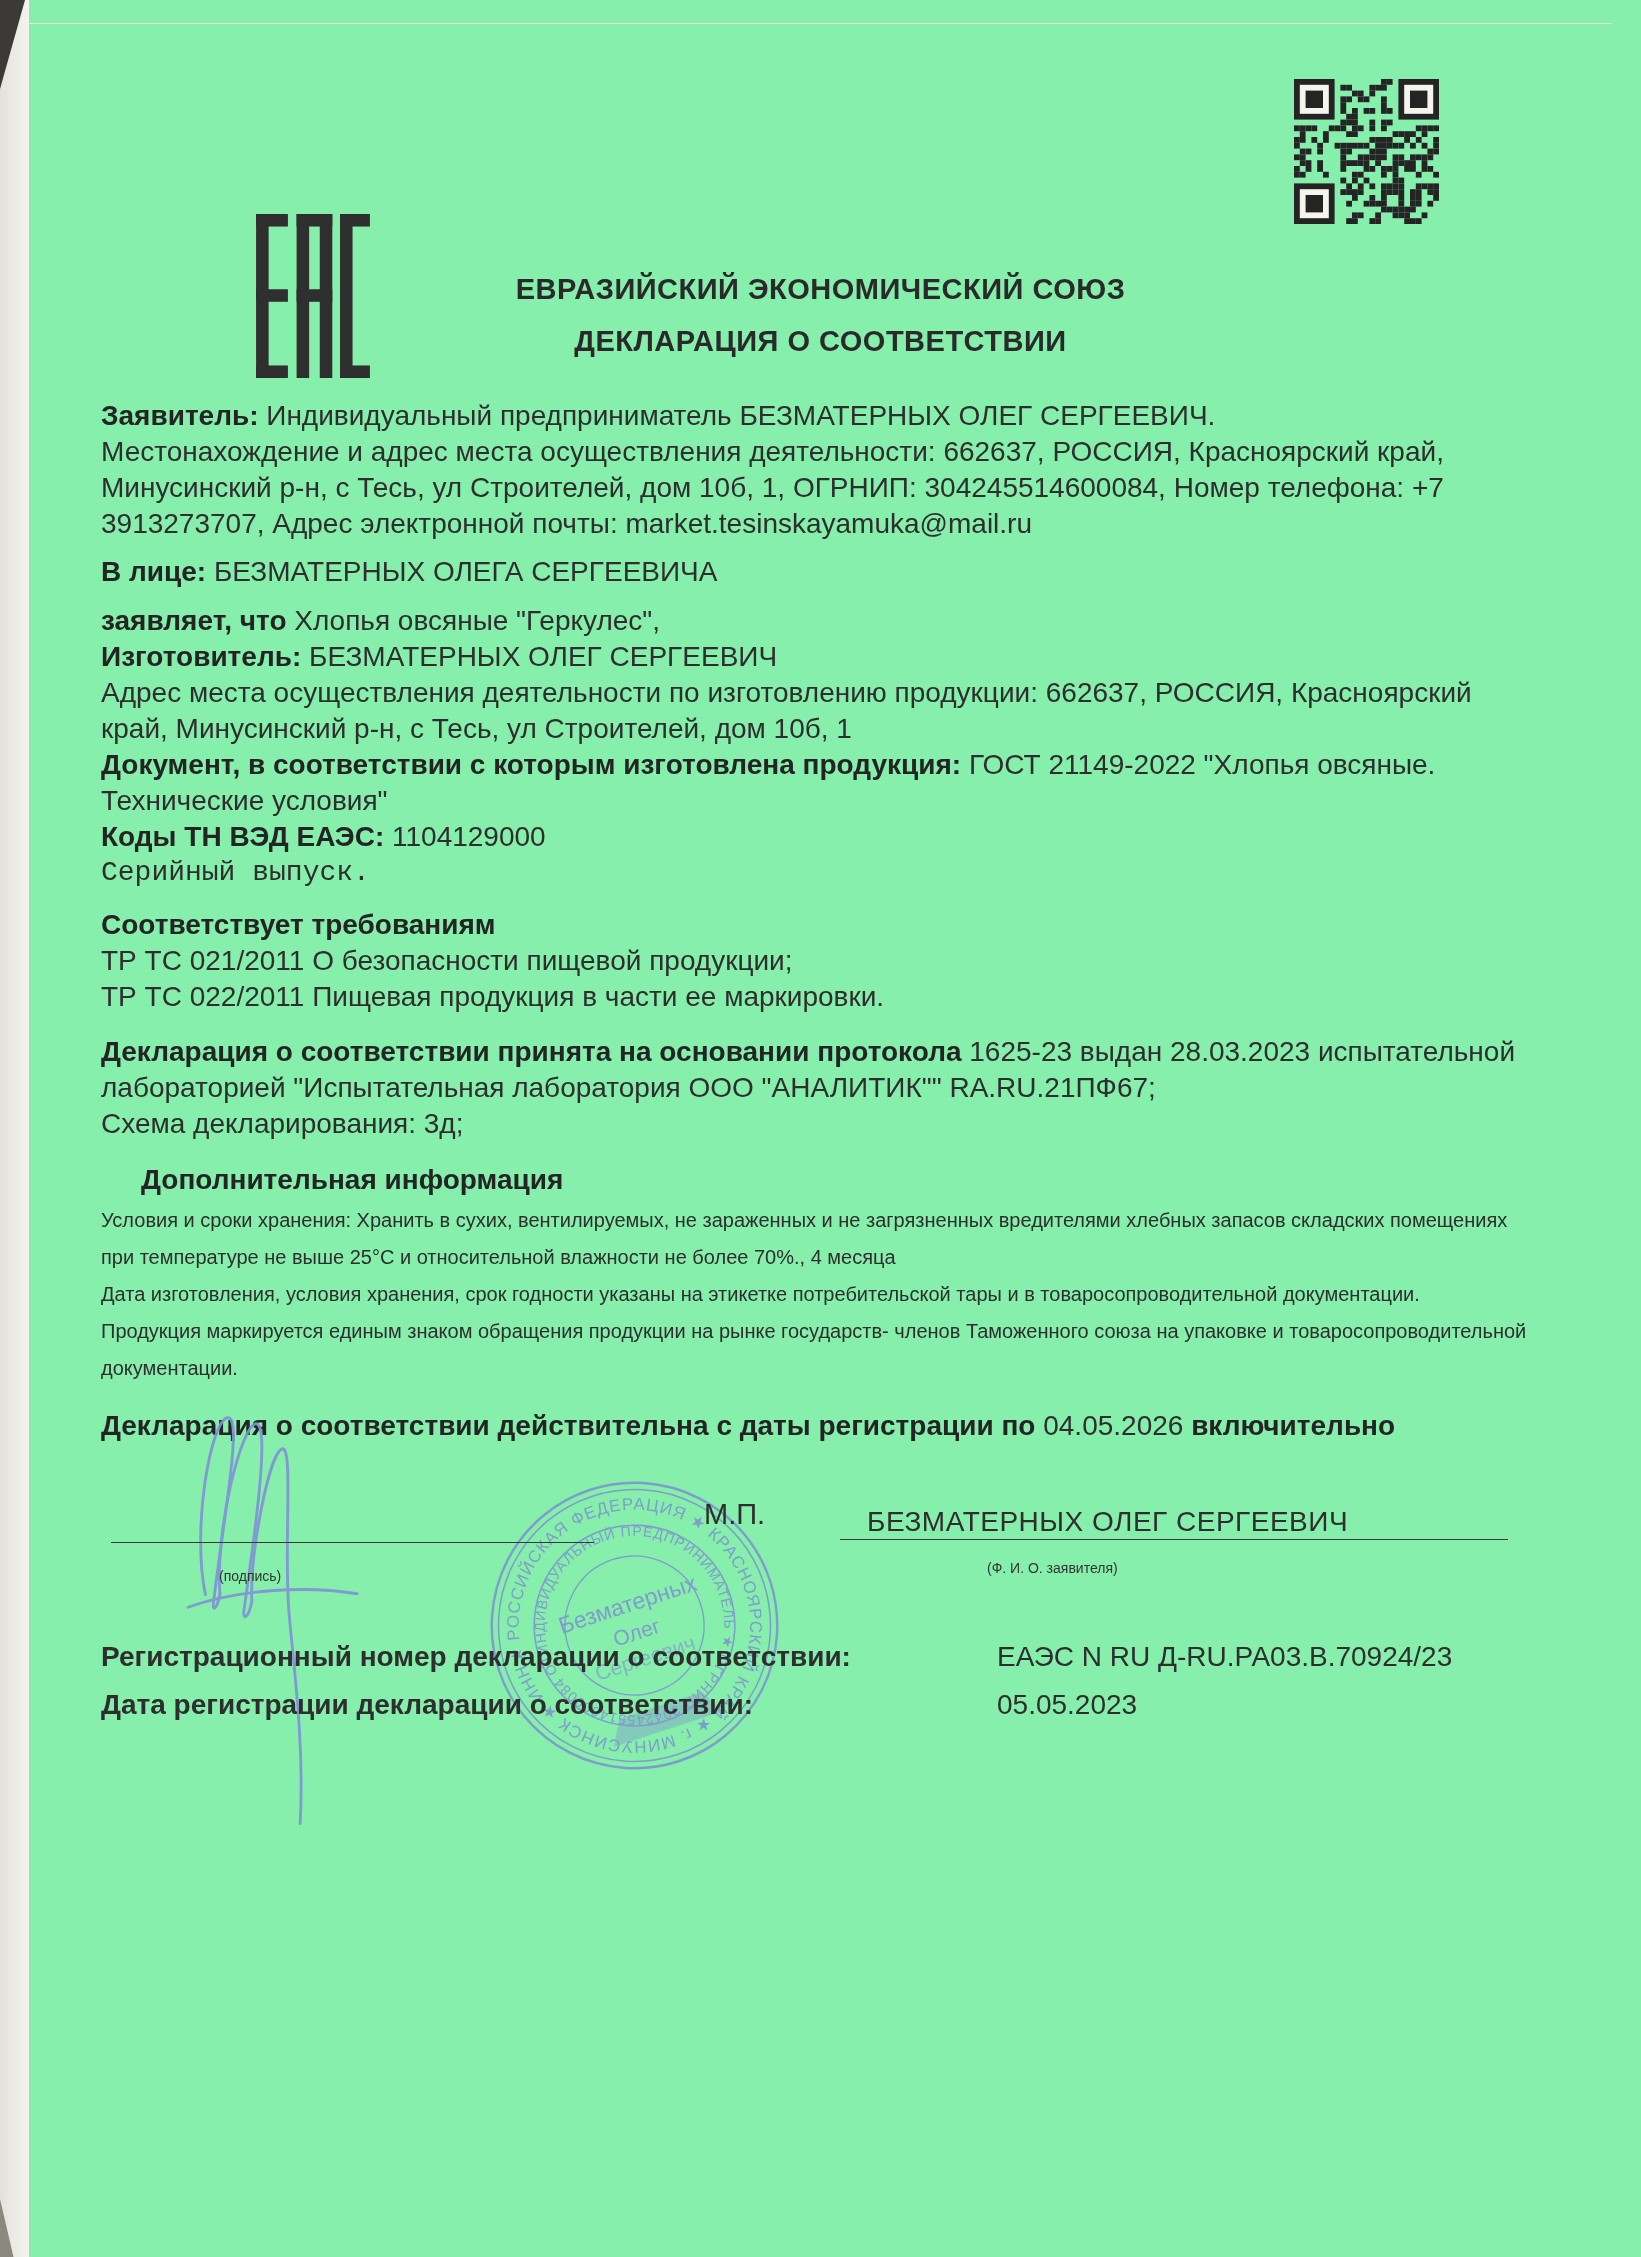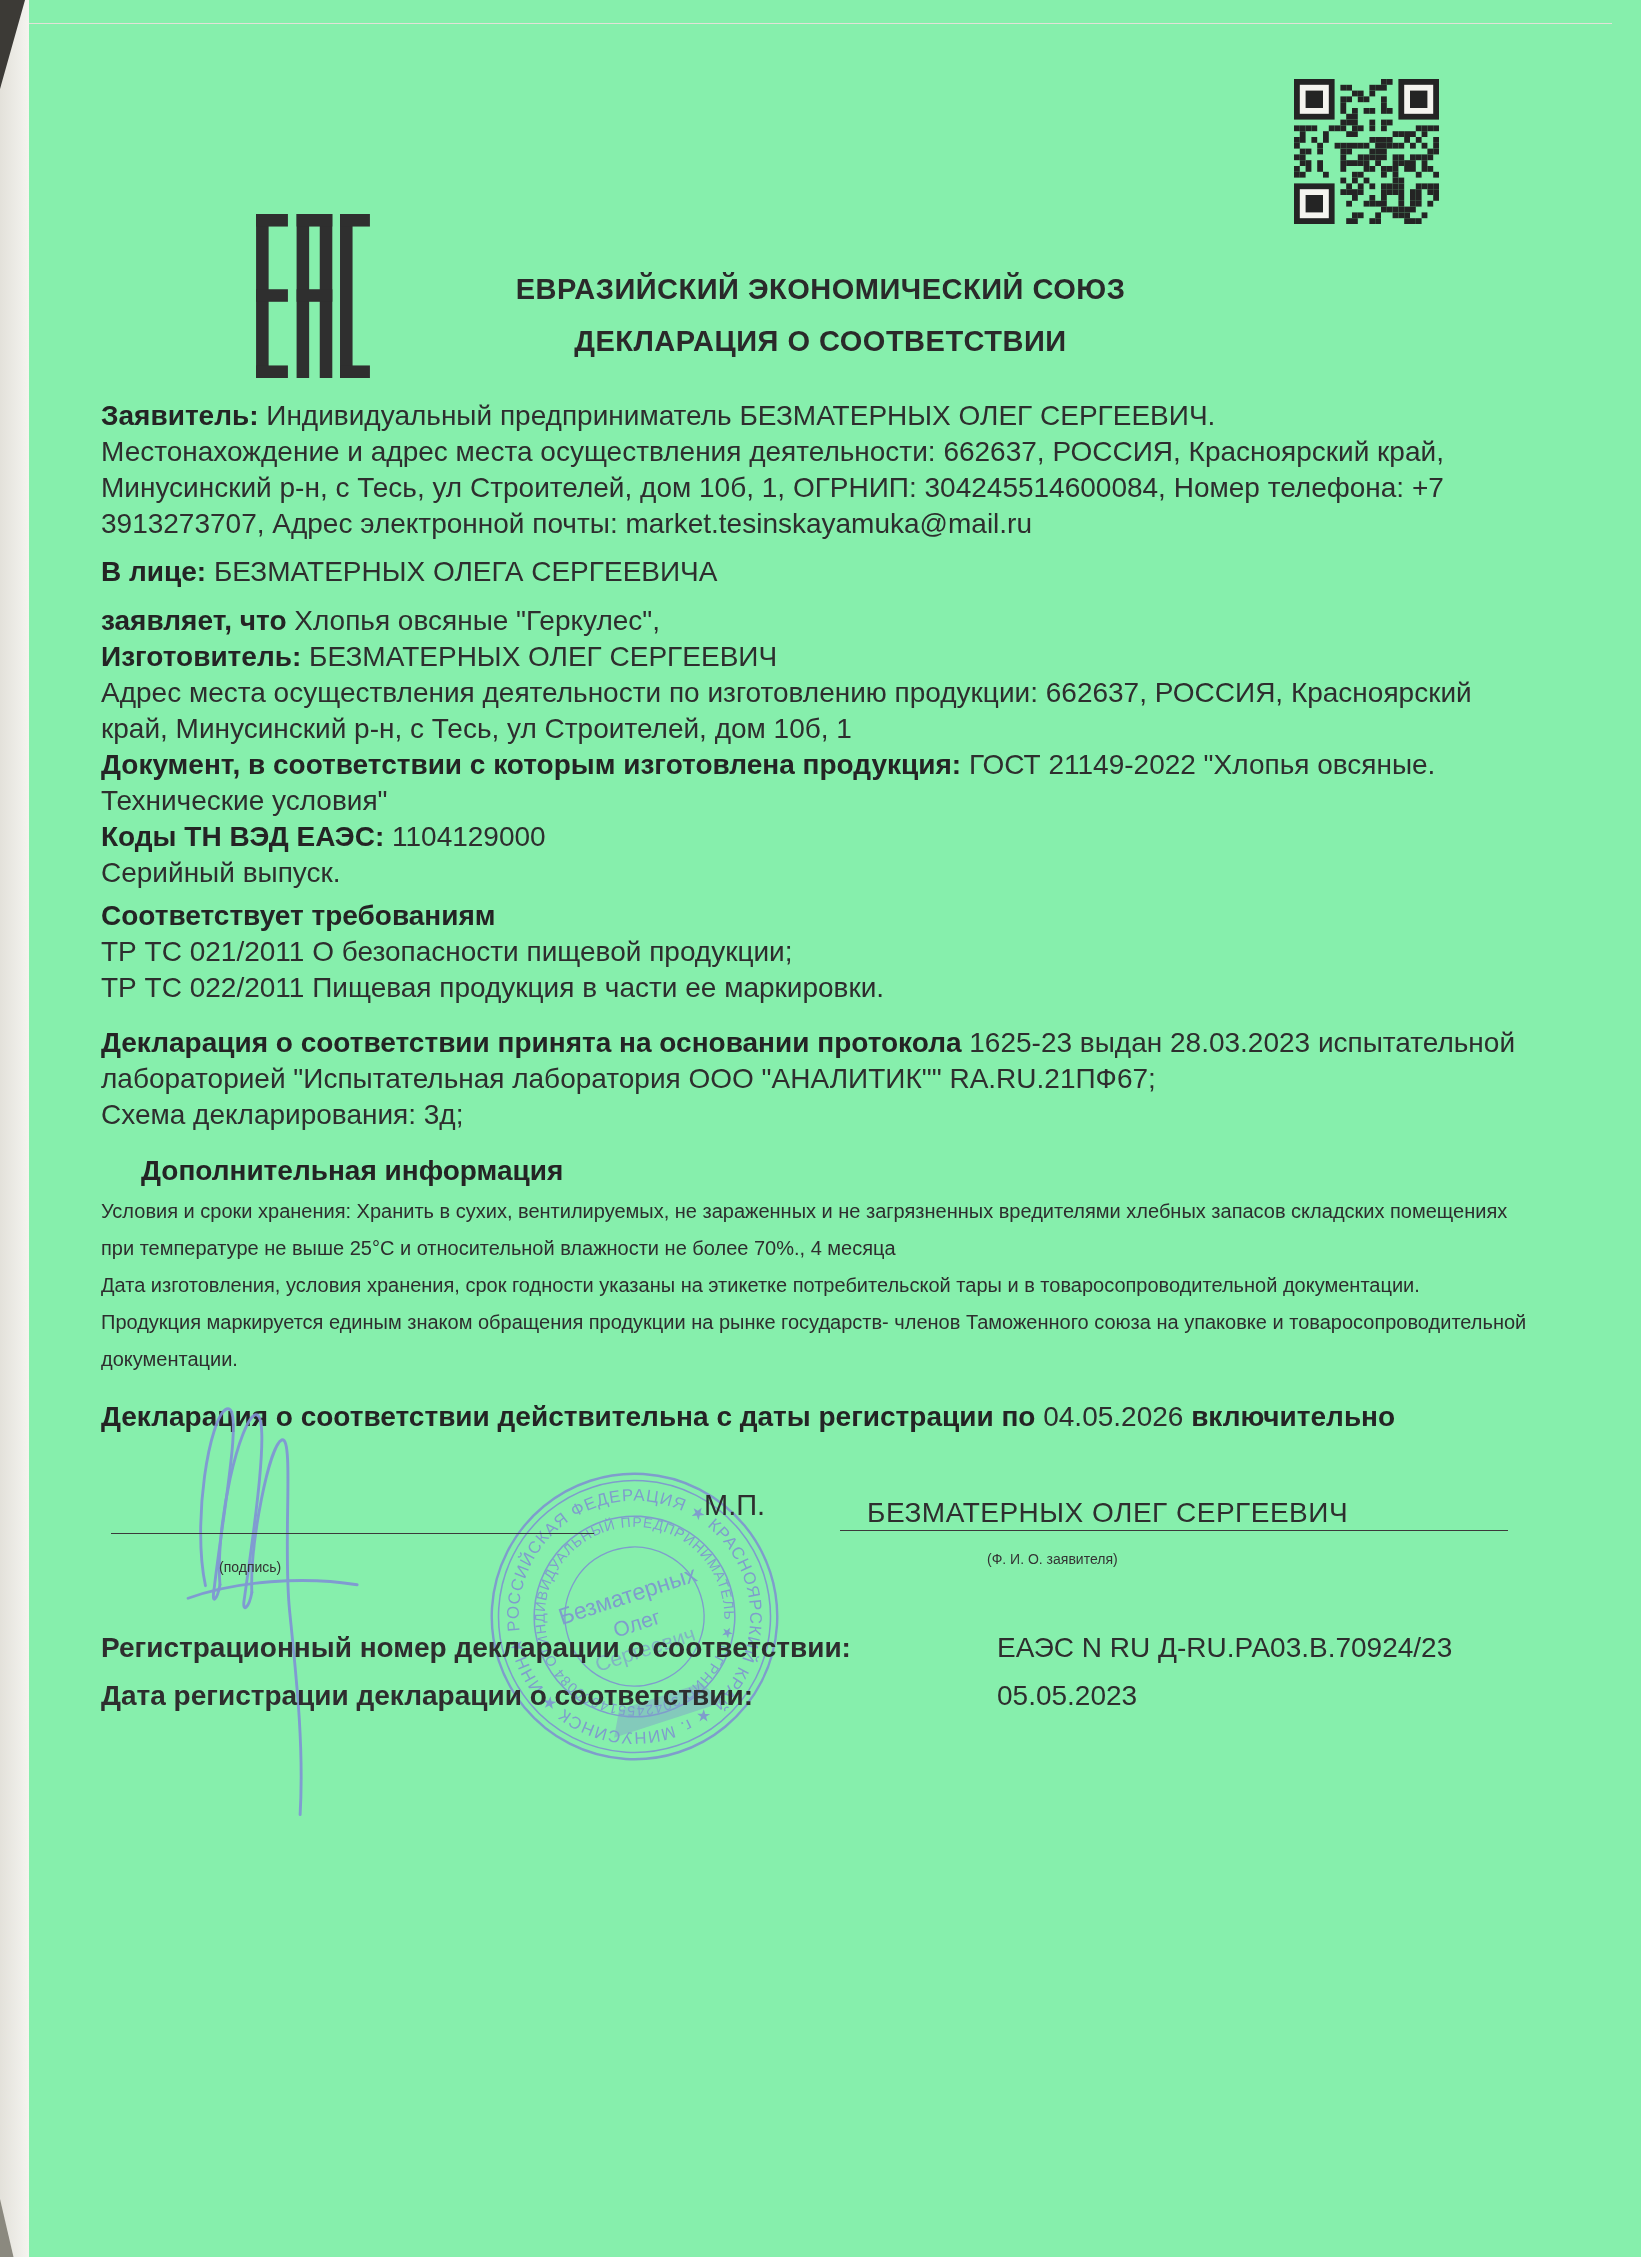--- a/index.html
+++ b/index.html
@@ -23,21 +23,21 @@
   .eac{position:absolute;left:256px;top:214px;}
   .qr{position:absolute;left:1294px;top:79px;}
   .title{position:absolute;left:0;width:100%;text-align:center;font-weight:bold;
     font-size:29px;letter-spacing:0.5px;color:#2a2a2a;}
   .t1{top:273px;} .t2{top:325px;}
 
   .content{padding:0 104px 0 101px;font-size:28px;line-height:36px;}
   .para{margin:0 0 9.7px 0;}
   .tight{margin:0;}
   b{color:#242424;}
-  .mb12{margin-bottom:11.6px;} .mb14{margin-bottom:13.5px;} .mb16{margin-bottom:7px;}
+  .mb12{margin-bottom:11.6px;} .mb14{margin-bottom:13.5px;} .mb16{margin-bottom:16px;font-family:Liberation Mono, monospace;}
   .mb20{margin-bottom:19.3px;} .mb4{margin-bottom:3.9px;margin-left:40px;} .mt22{margin-top:21px;}
   .small{font-size:20px;line-height:37px;}
 
   .sig-block{position:relative;height:434px;margin-top:25px;font-size:28px;}
   .sig-svg{position:absolute;left:58px;top:-82px;z-index:3;}
   .stamp{position:absolute;left:384px;top:7.7px;z-index:2;opacity:.85;}
   .mp{position:absolute;left:603px;top:27px;font-weight:normal;font-size:29px;z-index:4;}
   .fio-name{position:absolute;left:766px;top:35px;letter-spacing:0.5px;z-index:4;}
   .rule{position:absolute;height:1.9px;background:#3a3a3a;z-index:4;}
   .rule-sign{left:9.7px;top:73px;width:483px;}

